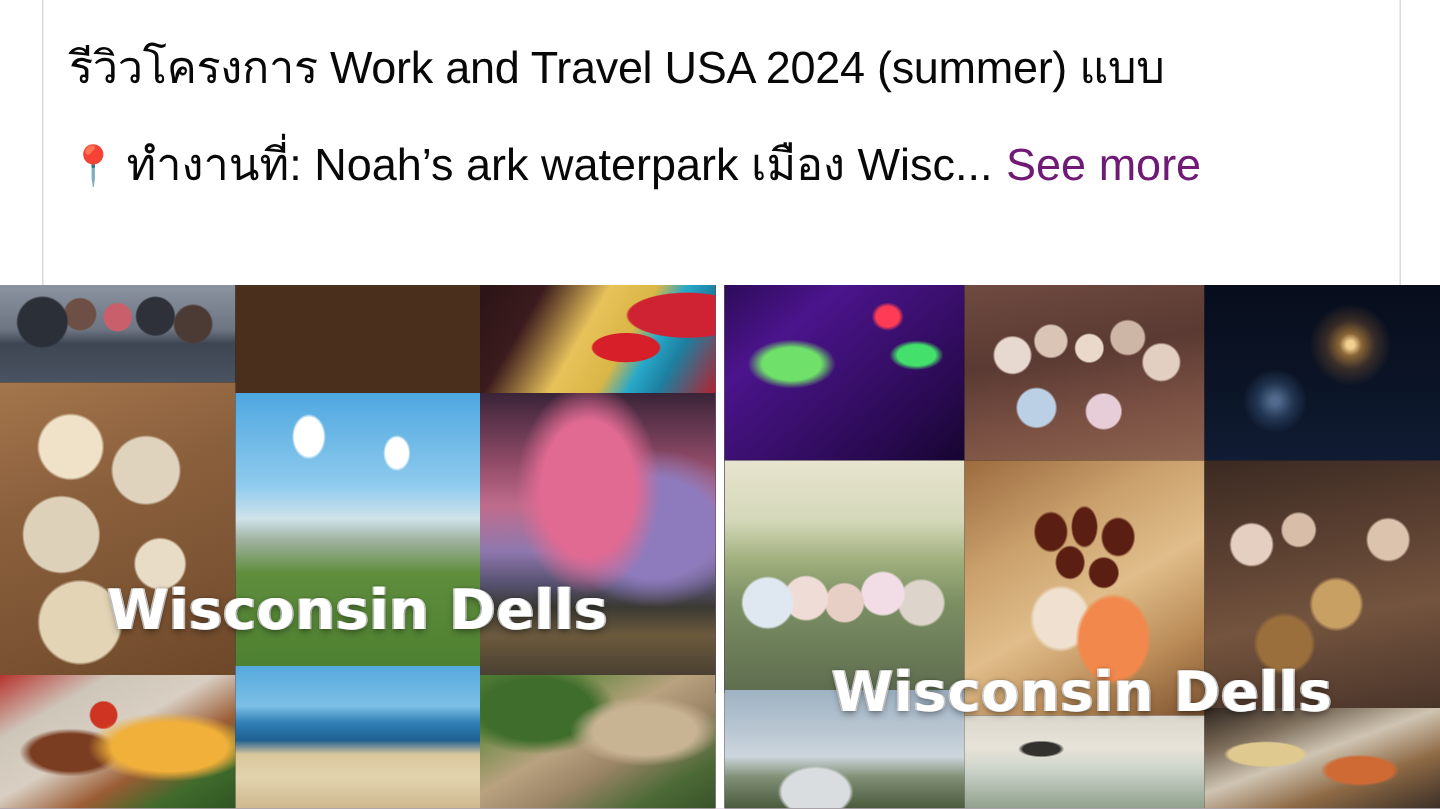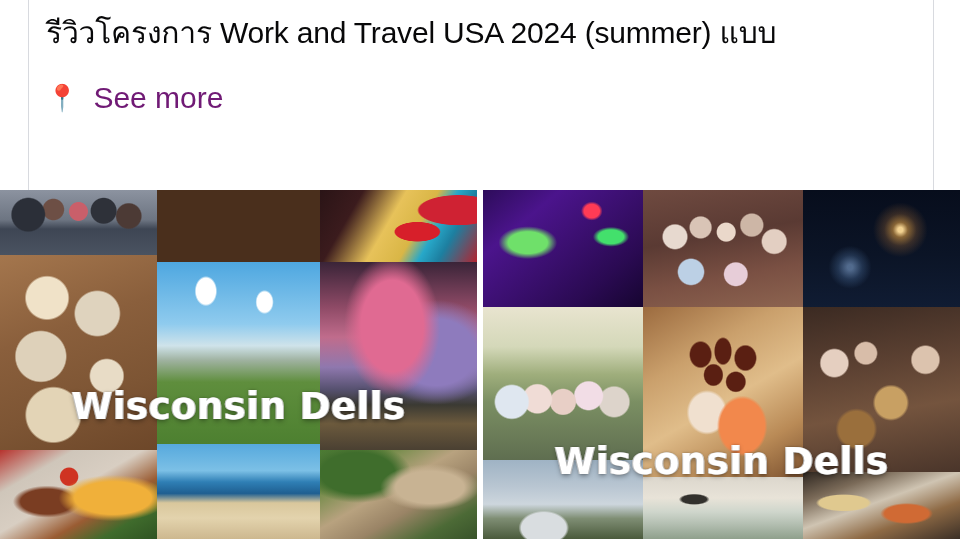--- a/index.html
+++ b/index.html
@@ -30,21 +30,21 @@
     left: 46px; top: 6px;
     width: 876px;
     color: #080809;
   }
   .msg-line {
     font-size: 30px;
     line-height: 45px;
     letter-spacing: -0.2px;
     white-space: nowrap;
   }
-  .msg-line.l1 { margin-top: 4px; }
+  .msg-line.l1 { margin-top: 17px; }
   .msg-line.l2 { }
   .flag { font-size: 27px; }
 
   .msg-gap { height: 22px; }
 
   #location-line {
     font-size: 30px;
     line-height: 42px;
     white-space: nowrap;
     display: flex;
@@ -250,20 +250,21 @@
 
   <div id="post-text">
     <div class="msg-line l1">
       <span>รีวิวโครงการ Work and Travel USA 2024 (summer) แบบ</span>
     </div>
 
     <div class="msg-gap"></div>
 
     <div id="location-line">
       <span id="pin-icon">📍</span>
+      <span>ทำงานที่: Noah’s ark waterpark เมือง Wisc...</span>
       <span id="see-more">See more</span>
     </div>
   </div>
 
   <div id="media">
 
     <div class="collage left">
 
       <div class="tile px-crowd" style="left:0px;   top:0px;   width:157px; height:65px;"></div>
       <div class="tile px-pizza" style="left:157px; top:0px;   width:163px; height:72px;"></div>

